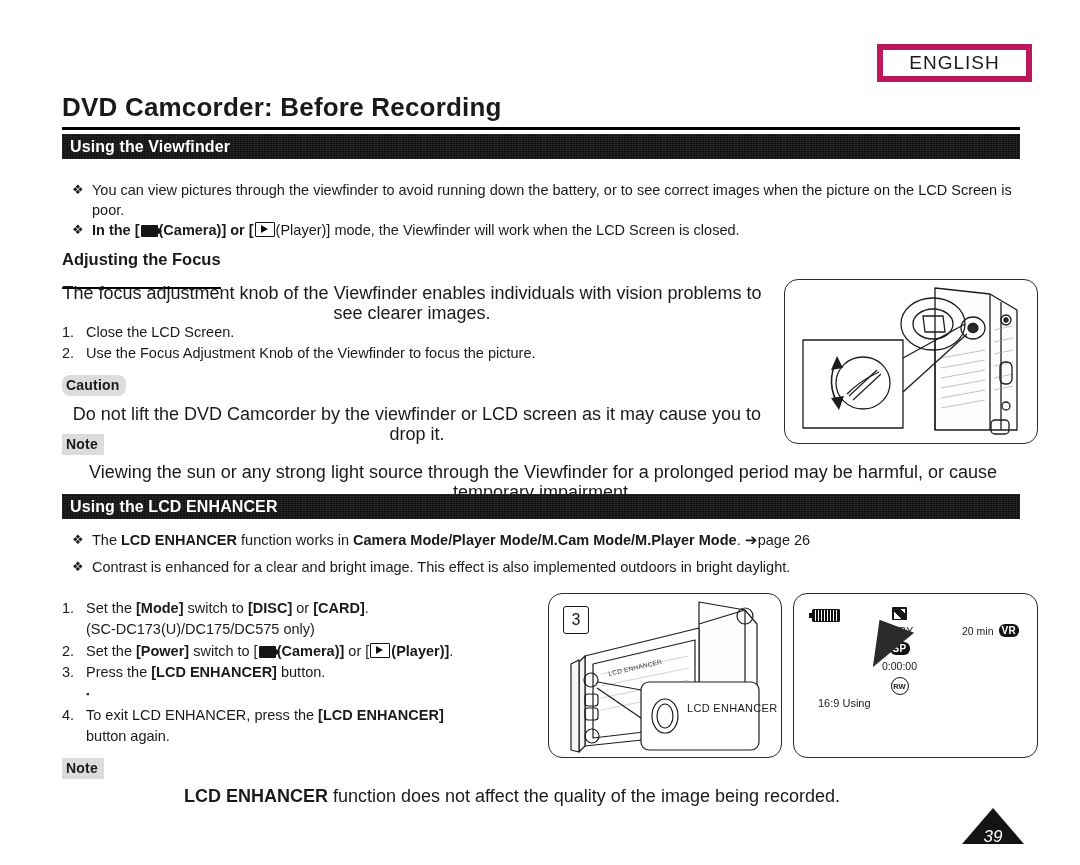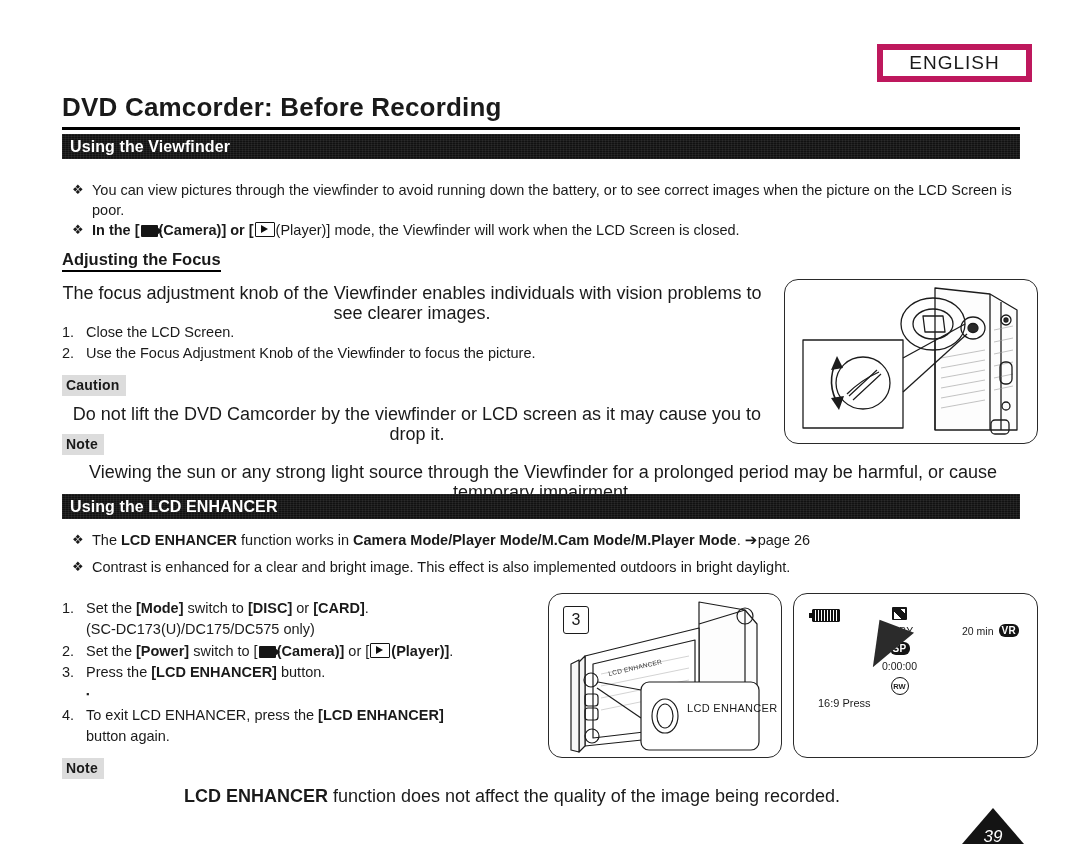--- a/index.html
+++ b/index.html
@@ -101,21 +101,21 @@
     text-align: left;
   }
   .bullet-text { flex: 1; }
 
   
   .sub-heading {
     position: absolute;
     font-size: 16.5px;
     font-weight: bold;
     border-bottom: 2px solid #000;
-    padding-bottom: 1px;
+    padding-bottom: 18px;
     display: inline-block;
   }
 
   
   .num-row {
     position: absolute;
     display: flex;
     font-size: 14.5px;
     line-height: 21px;
   }
@@ -356,21 +356,21 @@
 
   <div class="num-row" style="left:62px; top:322px; width:700px;">
     <span class="num-idx">1.</span>
     <span class="num-txt">Close the LCD Screen.</span>
   </div>
   <div class="num-row" style="left:62px; top:343px; width:700px;">
     <span class="num-idx">2.</span>
     <span class="num-txt">Use the Focus Adjustment Knob of the Viewfinder to focus the picture.</span>
   </div>
 
-  <div class="tag-label" style="left:62px; top:375px;">Caution</div>
+  <div class="tag-label" style="left:62px; top:375px;border-radius:8px;">Caution</div>
   <div class="txt" style="left:62px; top:404px; width:710px;">Do not lift the DVD Camcorder by the viewfinder or LCD screen as it may cause you to drop it.</div>
 
   <div class="tag-label" style="left:62px; top:434px;">Note</div>
   <div class="txt" style="left:62px; top:462px; width:962px;">Viewing the sun or any strong light source through the Viewfinder for a prolonged period may be harmful, or cause temporary impairment.</div>
 
   <div class="figure-box" id="fig-viewfinder">
     <svg class="fig-svg" viewBox="0 0 252 163">
       <g fill="none" stroke="#1c1c1c" stroke-width="1.3" stroke-linejoin="round">
 
         <path d="M150 8 L205 14 L232 30 L232 150 L150 150 Z" fill="#fdfdfd"></path>
@@ -514,21 +514,21 @@
         <span>STBY</span>
         <span class="osd-chip">SP</span>
         <span>0:00:00</span>
         <span class="osd-circle">RW</span>
       </div>
       <div class="osd-row2">
         <span>20 min</span>
         <span class="osd-chip">VR</span>
       </div>
       <div class="osd-cursor"></div>
-      <div class="osd-aspect">16:9 Press</div>
+      <div class="osd-aspect">16:9 Using</div>
     </div>
   </div>
 
   <div class="page-num">
     <div class="tri"></div>
     <div class="pn">39</div>
   </div>
 
 </div>
 

